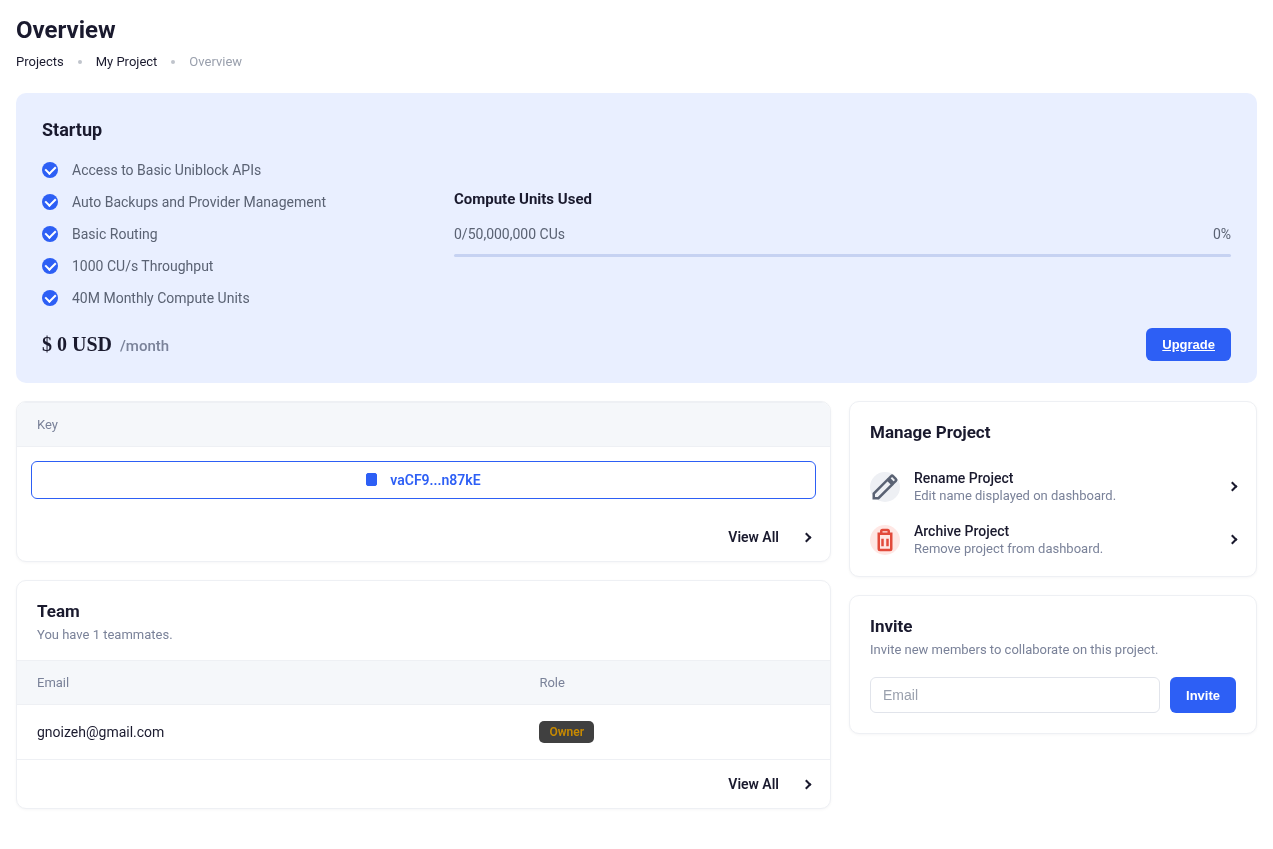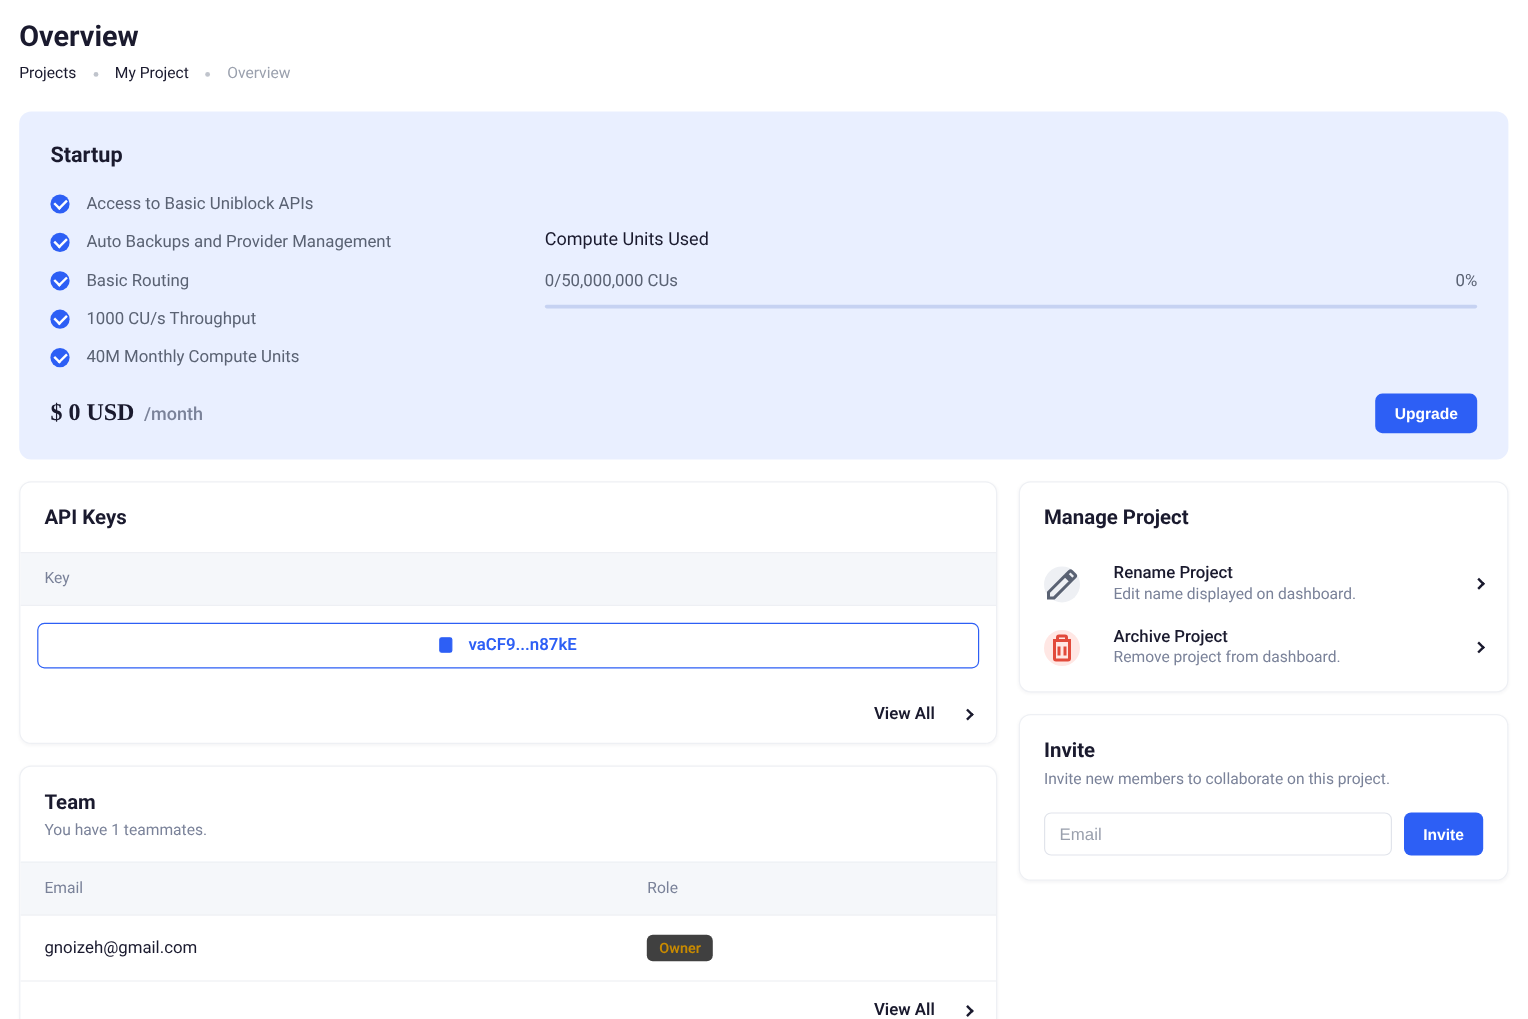--- a/index.html
+++ b/index.html
@@ -73,21 +73,21 @@
       border-bottom: 2px solid #fff;
       transform: rotate(45deg);
       margin-top: -2px;
     }
     .compute {
       flex: 1;
       padding-top: 28px;
     }
     .compute-label {
       font-size: 15px;
-      font-weight: 400;
+      font-weight: 700;
       color: #1a1a2e;
       margin-bottom: 18px;
     }
     .compute-row {
       display: flex;
       justify-content: space-between;
       font-size: 14px;
       color: #5a6273;
       margin-bottom: 12px;
     }
@@ -107,20 +107,21 @@
     .price-period { font-size: 15px; color: #7a8299; font-weight:500; }
     .upgrade-btn {
       background: #2d5ff5;
       color: #fff;
       border: none;
       border-radius: 6px;
       padding: 9px 16px;
       font-size: 13px;
       font-weight: 600;
       cursor: pointer;
+      text-decoration: underline;
     }
 
     
     .columns { display: flex; gap: 18px; align-items: flex-start; }
     .col-left { flex: 1; display:flex; flex-direction:column; gap:18px; }
     .col-right { flex: 0 0 408px; display:flex; flex-direction:column; gap:18px; }
 
     .card {
       background: #fff;
       border: 1px solid #eef0f4;
@@ -209,21 +210,21 @@
       font-size: 12px;
       font-weight: 600;
       padding: 4px 10px;
       border-radius: 5px;
     }
 
     
     .manage-item {
       display: flex;
       align-items: center;
-      gap: 28px;
+      gap: 14px;
       padding: 10px 20px;
       cursor: pointer;
     }
     .manage-item:last-of-type { padding-bottom: 20px; }
     .mi-icon {
       width: 30px; height: 30px;
       border-radius: 50%;
       display: flex; align-items: center; justify-content: center;
       flex-shrink:0;
     }
@@ -309,23 +310,20 @@
       <span class="price-period">/month</span>
     </div>
     <button class="upgrade-btn">Upgrade</button>
   </div>
 </div>
 
 <div class="columns">
   <div class="col-left">
 
     <div class="card">
-      <div class="card-header">
-        <div class="card-title">API Keys</div>
-      </div>
       <div class="table-head">
         <span>Key</span>
       </div>
       <div class="key-row">
         <div class="key-chip">
           <span class="copy-icon"></span>
           <span>vaCF9...n87kE</span>
         </div>
       </div>
       <div class="view-all">

